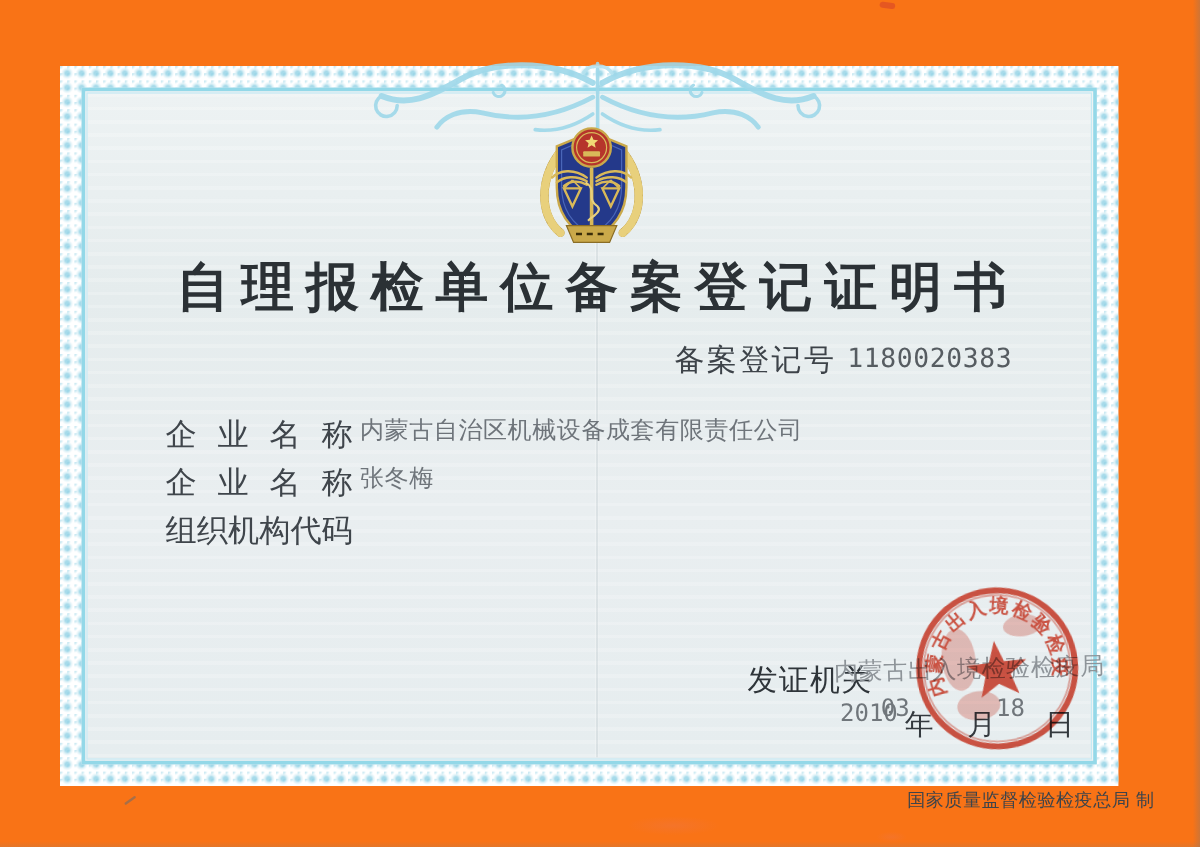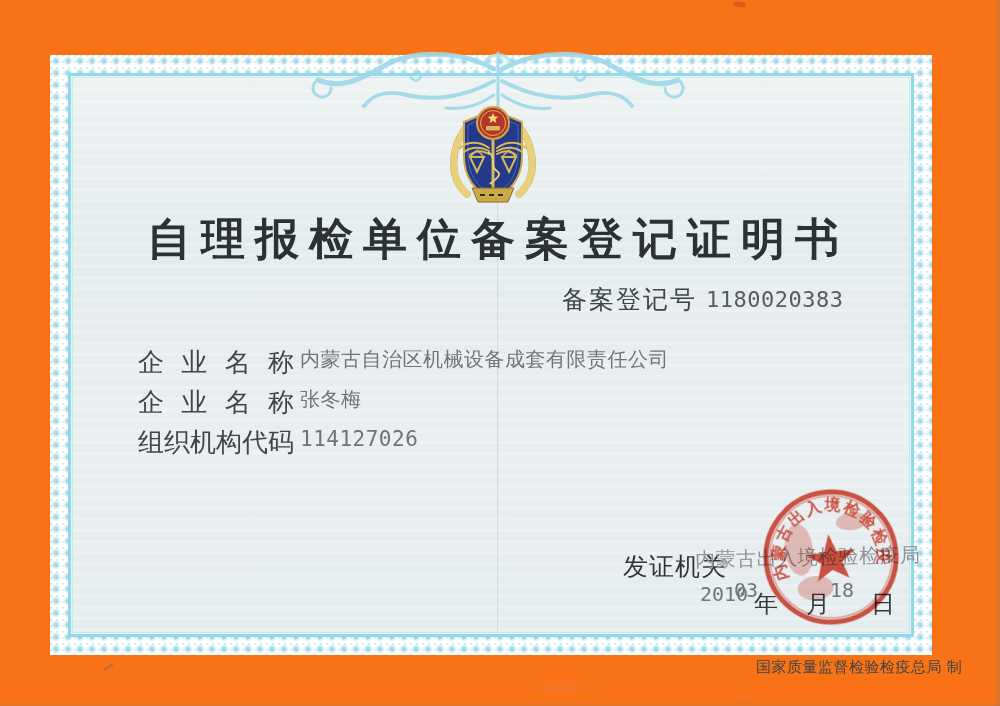--- a/index.html
+++ b/index.html
@@ -149,21 +149,20 @@
       <div class="field-row">
         <span class="field-label">企业名称</span>
         <span class="field-value">内蒙古自治区机械设备成套有限责任公司</span>
       </div>
       <div class="field-row">
         <span class="field-label">企业名称</span>
         <span class="field-value">张冬梅</span>
       </div>
       <div class="field-row">
         <span class="field-label">组织机构代码</span>
-        <span class="field-value" style="font-family:'DejaVu Sans Mono',monospace;font-size:21px;">114127026</span>
       </div>
     </div>
 
     <div class="authority-label">发证机关</div>
     <div class="authority-value">内蒙古出入境检验检疫局</div>
     <span class="date-num d-year">2010</span>
     <span class="date-unit u-year">年</span>
     <span class="date-num d-month">03</span>
     <span class="date-unit u-month">月</span>
     <span class="date-num d-day">18</span>

